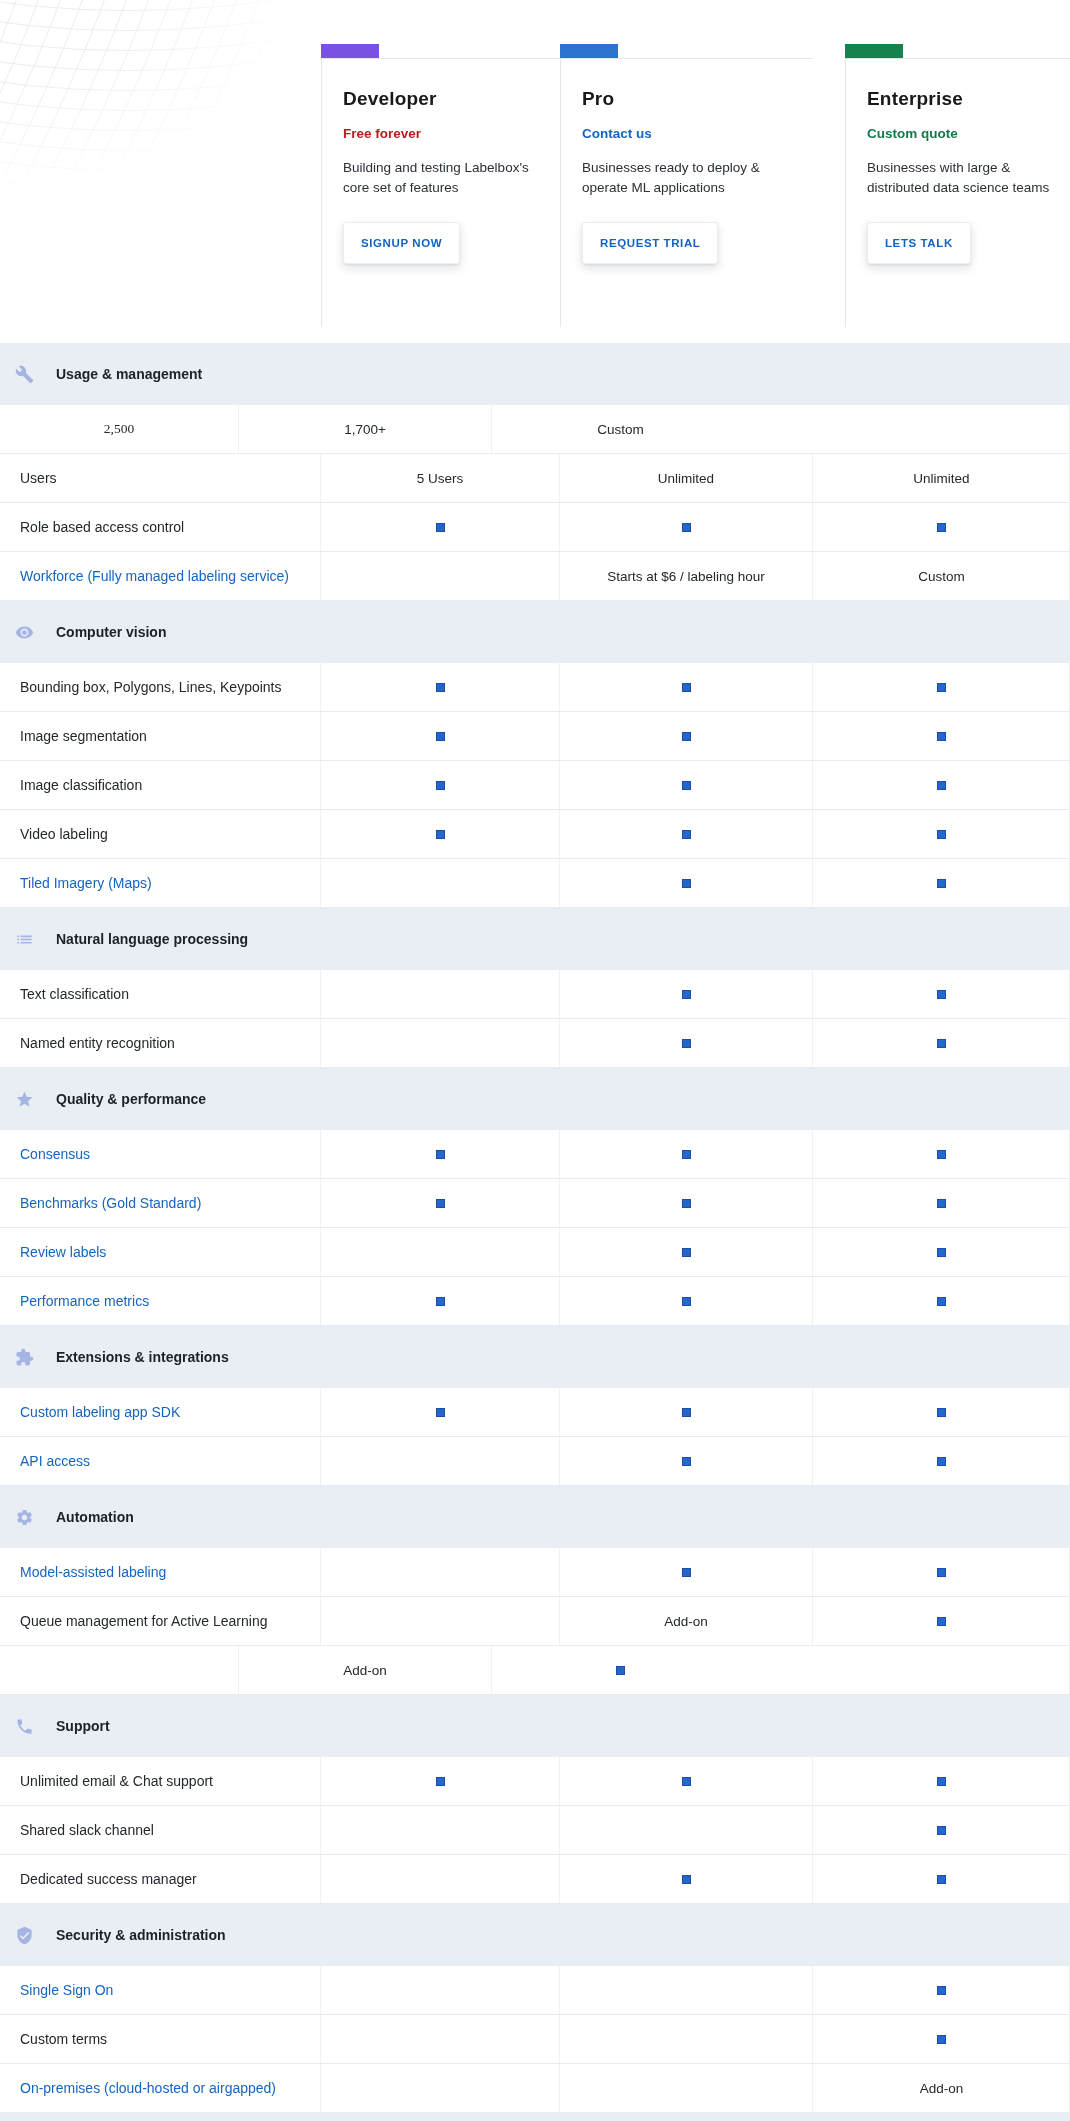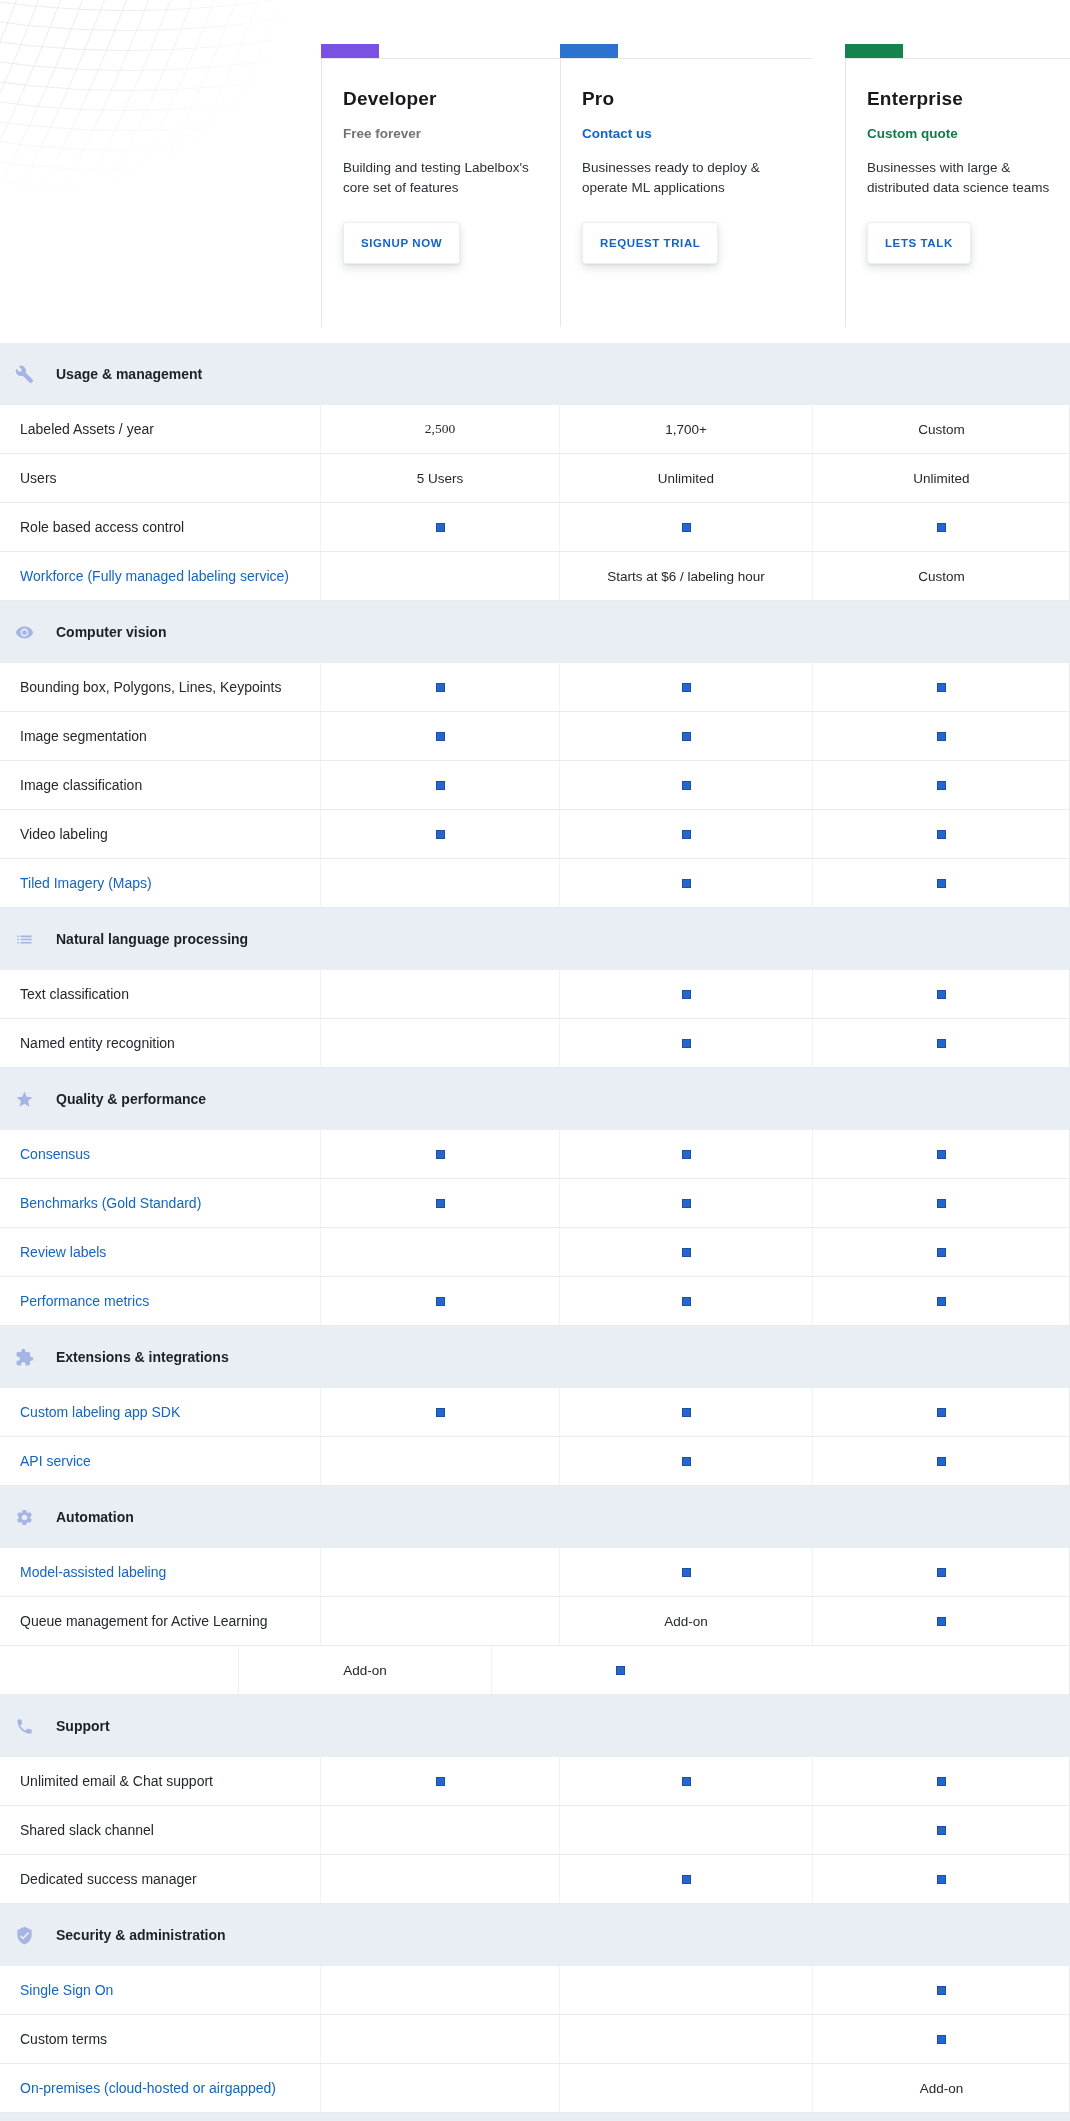--- a/index.html
+++ b/index.html
@@ -104,41 +104,40 @@
         <path d="M -15 300 Q 170 328 375 282" fill="none" stroke="#DFE4EB" stroke-width="0.7"></path>
         <path d="M -15 320 Q 170 348 375 302" fill="none" stroke="#DFE4EB" stroke-width="0.7"></path>
         <path d="M -15 340 Q 170 368 375 322" fill="none" stroke="#DFE4EB" stroke-width="0.7"></path>
       </svg>
     <div class="mesh-fade"></div>
   </div>
 
   <div class="plans" id="plans">
       <div class="plan-card" style="width: 239px;">
         <div class="plan-tab" style="background: rgb(122, 82, 227);"></div>
-        <div class="plan-body"><div class="plan-name">Developer</div><div class="plan-tagline" style="color: #737373;">Free forever</div><div class="plan-desc">Building and testing Labelbox's core set of features</div><button class="plan-btn">SIGNUP NOW</button></div>
+        <div class="plan-body"><div class="plan-name">Developer</div><div class="plan-tagline" style="color: #b91c1c;">Free forever</div><div class="plan-desc">Building and testing Labelbox's core set of features</div><button class="plan-btn">SIGNUP NOW</button></div>
       </div>
       <div class="plan-card" style="width: 253px;">
         <div class="plan-tab" style="background: rgb(44, 114, 207);"></div>
         <div class="plan-body"><div class="plan-name">Pro</div><div class="plan-tagline" style="color: rgb(20, 101, 198);">Contact us</div><div class="plan-desc">Businesses ready to deploy &amp; operate ML applications</div><button class="plan-btn">REQUEST TRIAL</button></div>
       </div>
       <div class="plan-card" style="width: 257px; margin-left: 32px;">
         <div class="plan-tab" style="background: rgb(21, 131, 78);"></div>
         <div class="plan-body"><div class="plan-name">Enterprise</div><div class="plan-tagline" style="color: rgb(21, 121, 74);">Custom quote</div><div class="plan-desc">Businesses with large &amp; distributed data science teams</div><button class="plan-btn">LETS TALK</button></div>
       </div>
     </div>
 
   <div class="table" id="table">
       <div class="band">
         <svg viewBox="0 0 24 24">
           <path d="M22.7 19l-9.1-9.1c.9-2.3.4-5-1.5-6.9-2-2-5-2.4-7.4-1.3L9 6 6 9 1.6 4.7C.4 7.1.9 10.1 2.9 12.1c1.9 1.9 4.6 2.4 6.9 1.5l9.1 9.1c.4.4 1 .4 1.4 0l2.3-2.3c.5-.4.5-1.1.1-1.4z" fill="#A6B4E3"></path>
         </svg>
         <span class="band-title">Usage &amp; management</span>
       </div>
       <div class="row">
-        <div class="cell-label">Labeled Assets / year</div>
         <div class="cell-val" style="width: 239px; font-family: Liberation Serif, serif;">2,500</div>
         <div class="cell-val" style="width: 253px;">1,700+</div>
         <div class="cell-val" style="width: 257px;">Custom</div>
       </div>
       <div class="row">
         <div class="cell-label">Users</div>
         <div class="cell-val" style="width: 239px;">5 Users</div>
         <div class="cell-val" style="width: 253px;">Unlimited</div>
         <div class="cell-val" style="width: 257px;">Unlimited</div>
       </div>
@@ -314,21 +313,21 @@
           <span class="check"></span>
         </div>
         <div class="cell-val" style="width: 253px;">
           <span class="check"></span>
         </div>
         <div class="cell-val" style="width: 257px;">
           <span class="check"></span>
         </div>
       </div>
       <div class="row">
-        <div class="cell-label link">API service</div>
+        <div class="cell-label link">API access</div>
         <div class="cell-val" style="width: 239px;"></div>
         <div class="cell-val" style="width: 253px;">
           <span class="check"></span>
         </div>
         <div class="cell-val" style="width: 257px;">
           <span class="check"></span>
         </div>
       </div>
       <div class="band">
         <svg viewBox="0 0 24 24">

